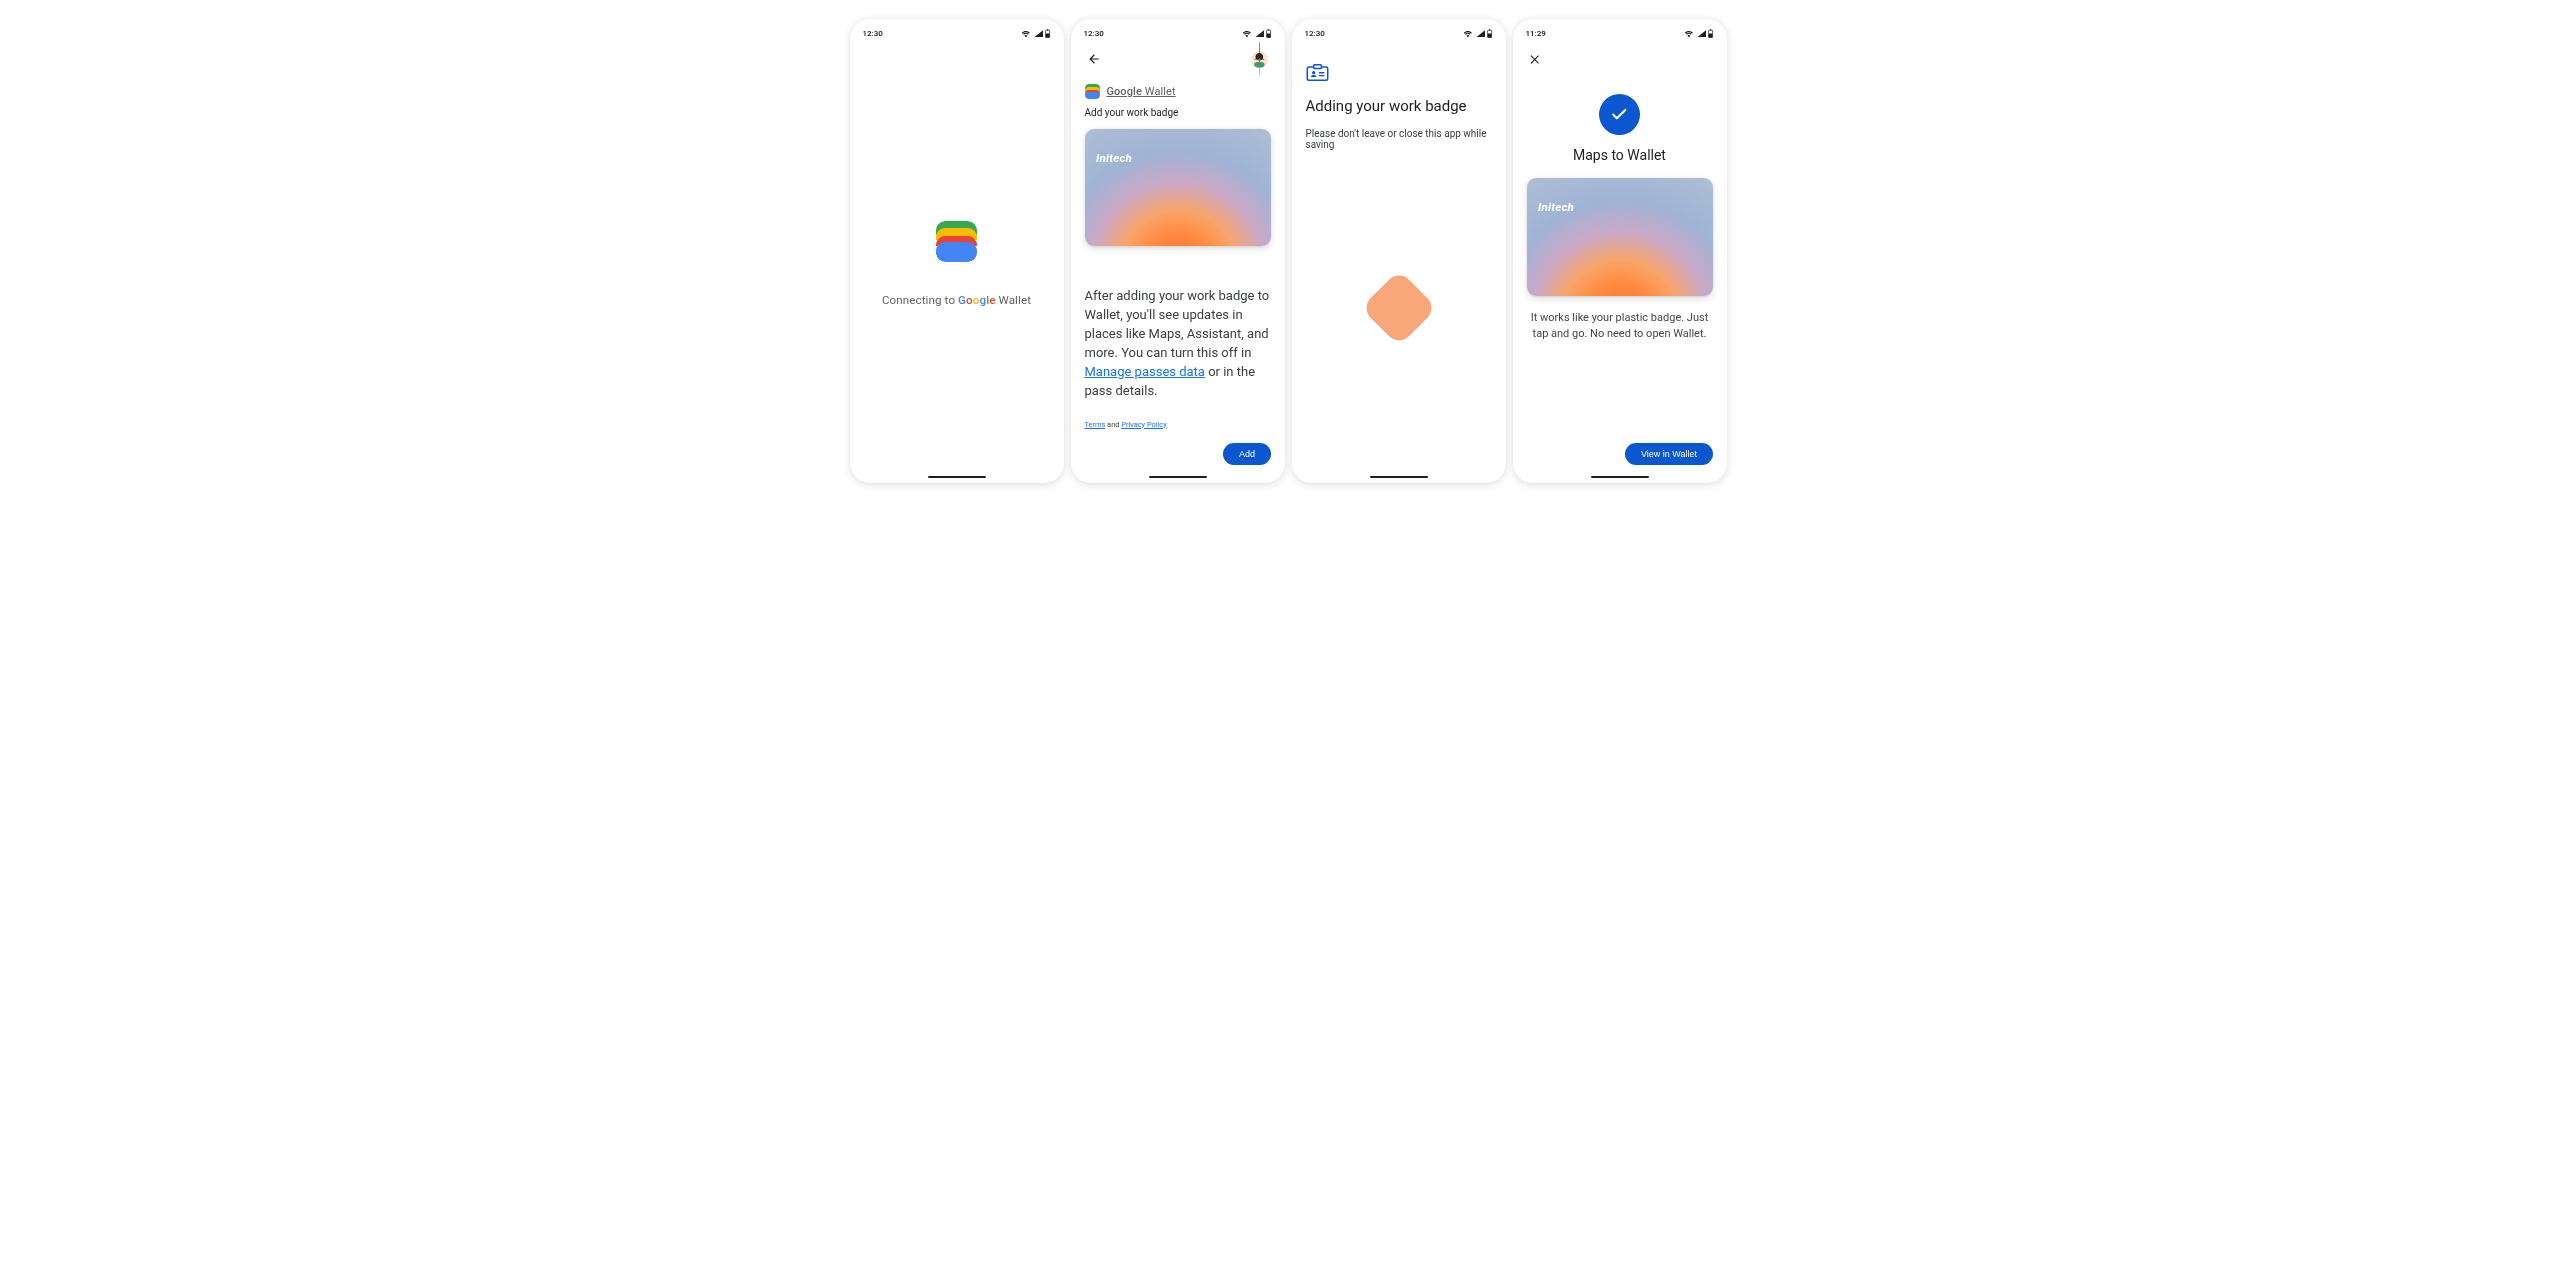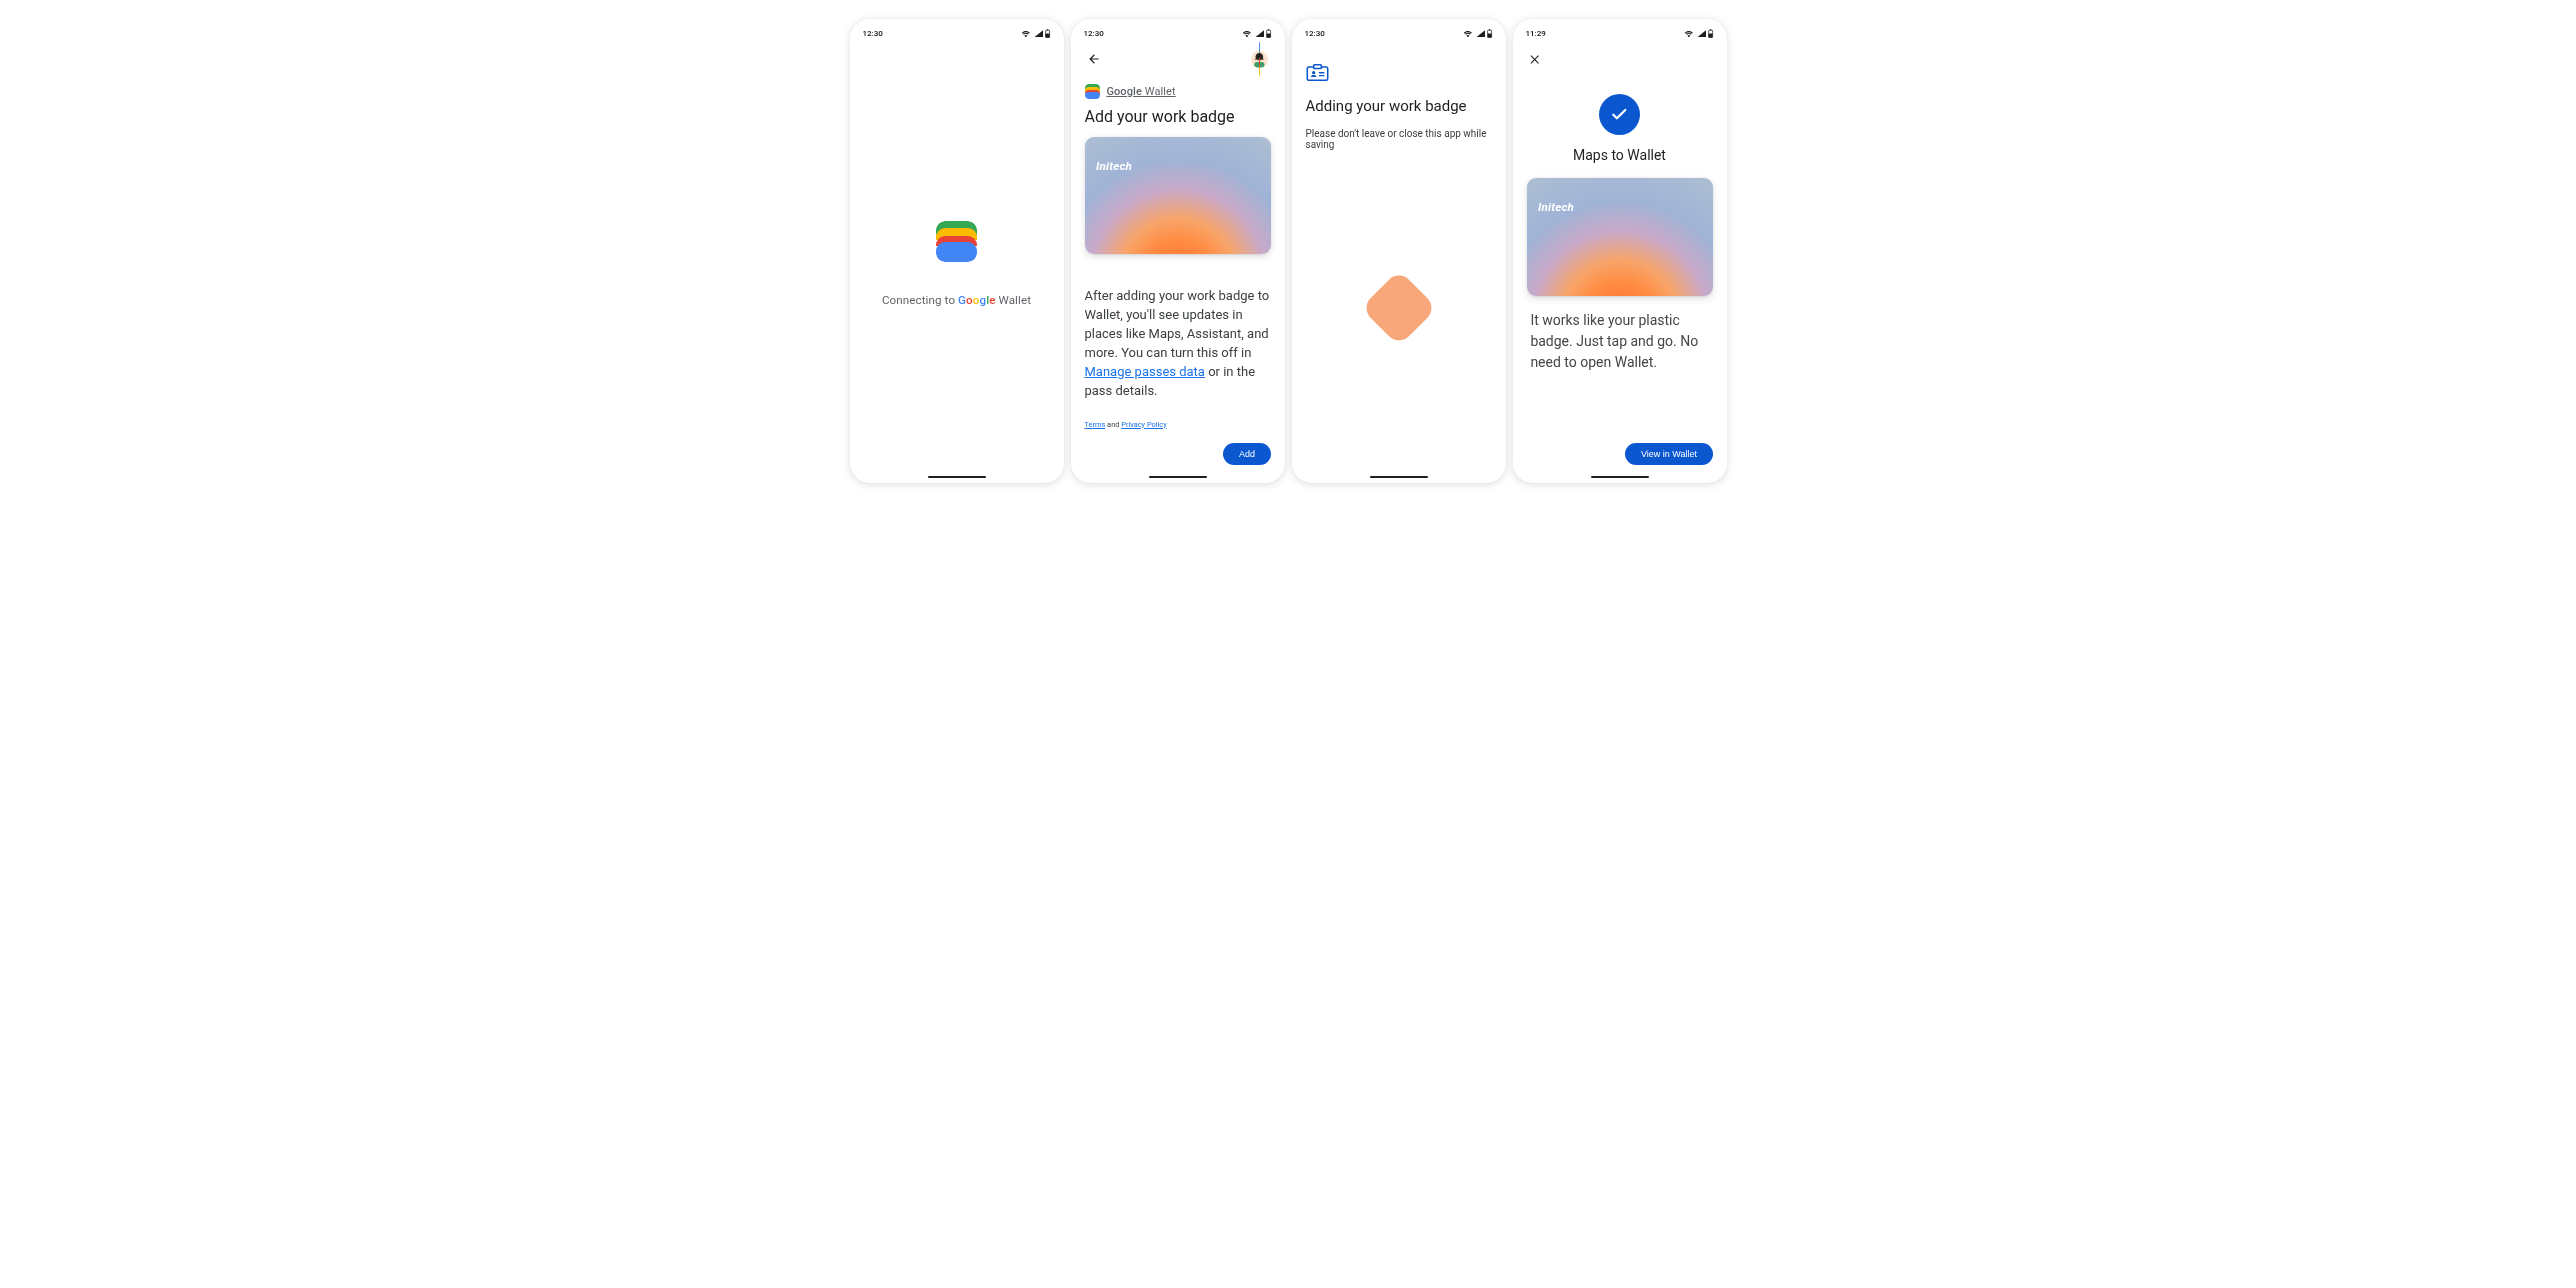--- a/index.html
+++ b/index.html
@@ -126,21 +126,21 @@
   .wallet-small {
     width:15.5px;height:15.5px;border-radius:3.9px;overflow:hidden;position:relative;
   }
   .wallet-small .band{position:absolute;left:0;right:0}
   .wallet-small .b1{background:#34A853;top:0;height:5.8px;border-radius:3.9px 3.9px 0 0}
   .wallet-small .b2{background:#FBBC04;top:3.2px;height:4.5px;border-radius:3.9px 3.9px 0 0}
   .wallet-small .b3{background:#EA4335;top:5.8px;height:3.9px;border-radius:3.9px 3.9px 0 0}
   .wallet-small .b4{background:#4285F4;top:8.4px;bottom:0;border-radius:3.9px}
   .wallet-label { font-size:11px; color:#5f6368; letter-spacing:0.1px;text-decoration:underline;}
   .wallet-label .goog{color:#5f6368; font-weight:500}
-  .h1 { font-size:16px; color:#1f1f1f; font-weight:400; margin:3.9px 0 10.3px;}
+  .h1 { font-size:10px; color:#1f1f1f; font-weight:400; margin:3.9px 0 10.3px;}
   .badge-card {
     width:100%;
     aspect-ratio: 1.586;
     border-radius:9px;
     position:relative;
     overflow:hidden;
     box-shadow: 0 2.6px 7.7px rgba(0,0,0,0.12), 0 0.6px 1.9px rgba(0,0,0,0.08);
     background:
       radial-gradient(circle at 50% 120%, #ff6a2b 0%, #ff8c42 22%, #f8a56a 35%, #c9a9c8 52%, #9fb3d6 70%, #aebfd3 100%);
   }
@@ -194,21 +194,21 @@
   
   .centered { display:flex; flex-direction:column; align-items:center;}
   .check-circle{
     width:41px;height:41px;border-radius:50%;
     background:#0b57d0;
     display:flex;align-items:center;justify-content:center;
     margin-top:19.3px;
   }
   .h-center{ font-size:14px; color:#1f1f1f; font-weight:400; margin:11.6px 0 15.5px; text-align:center;}
   .desc{
-    font-size:14px; color:#444746; line-height:1.5;
+    font-size:11px; color:#444746; text-align:center; line-height:1.5;
     padding:0 3.9px; margin-top:14px;
   }
 </style>
 </head>
 <body>
 
 <div class="stage">
 
   <div class="phone">
     <div class="status-bar">

